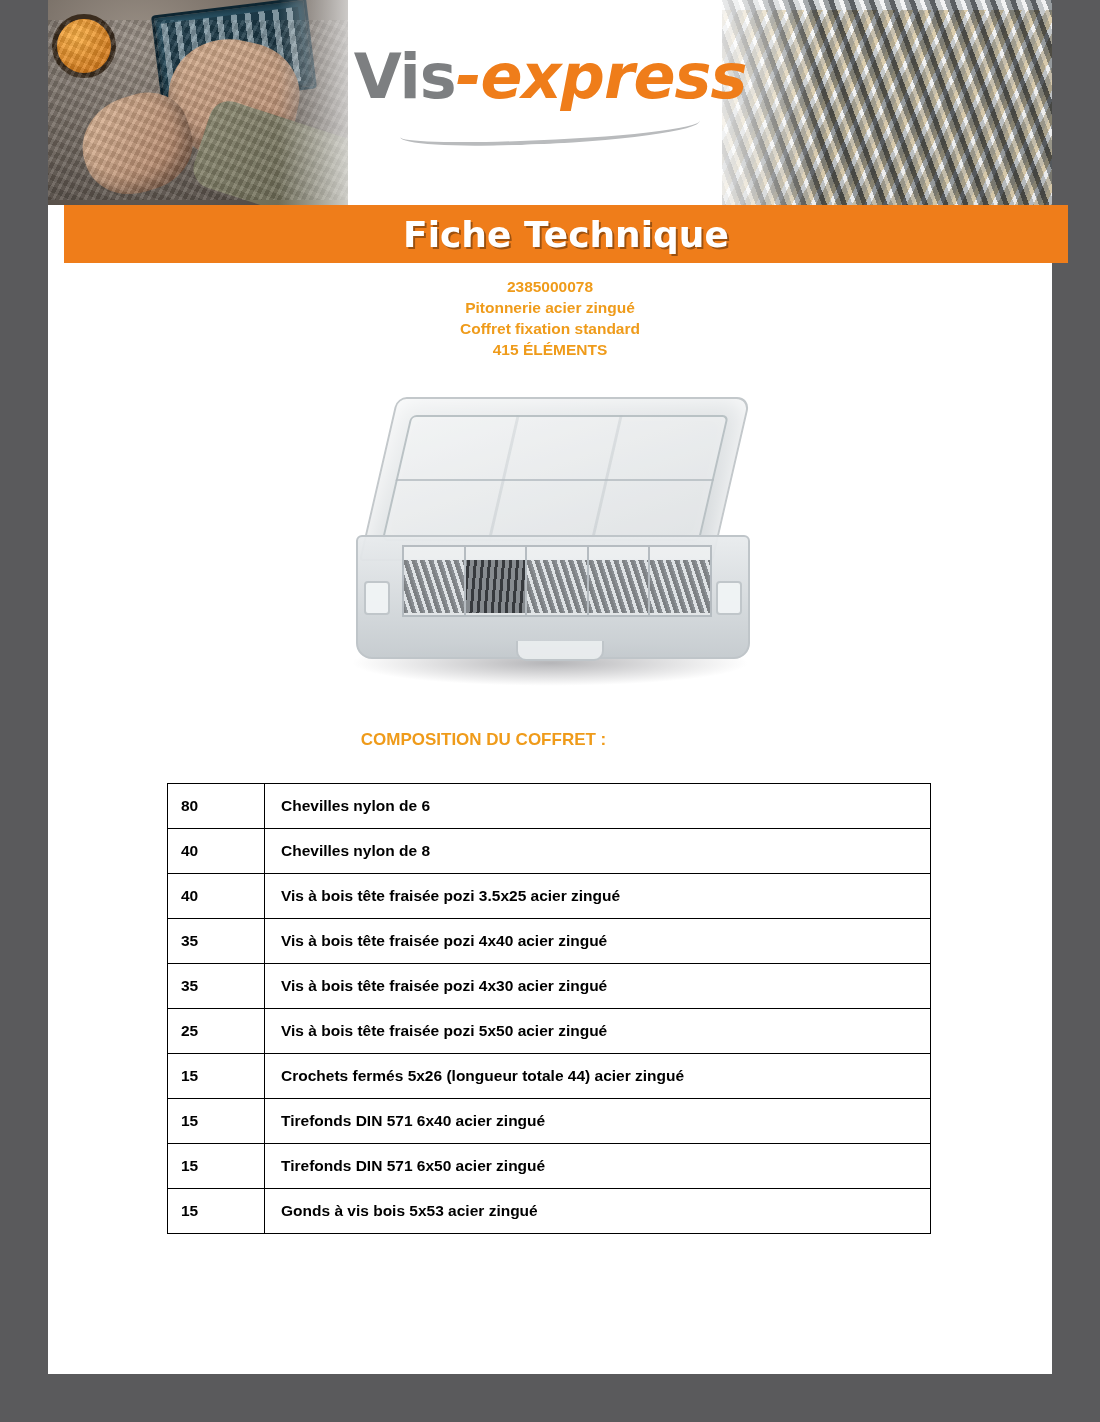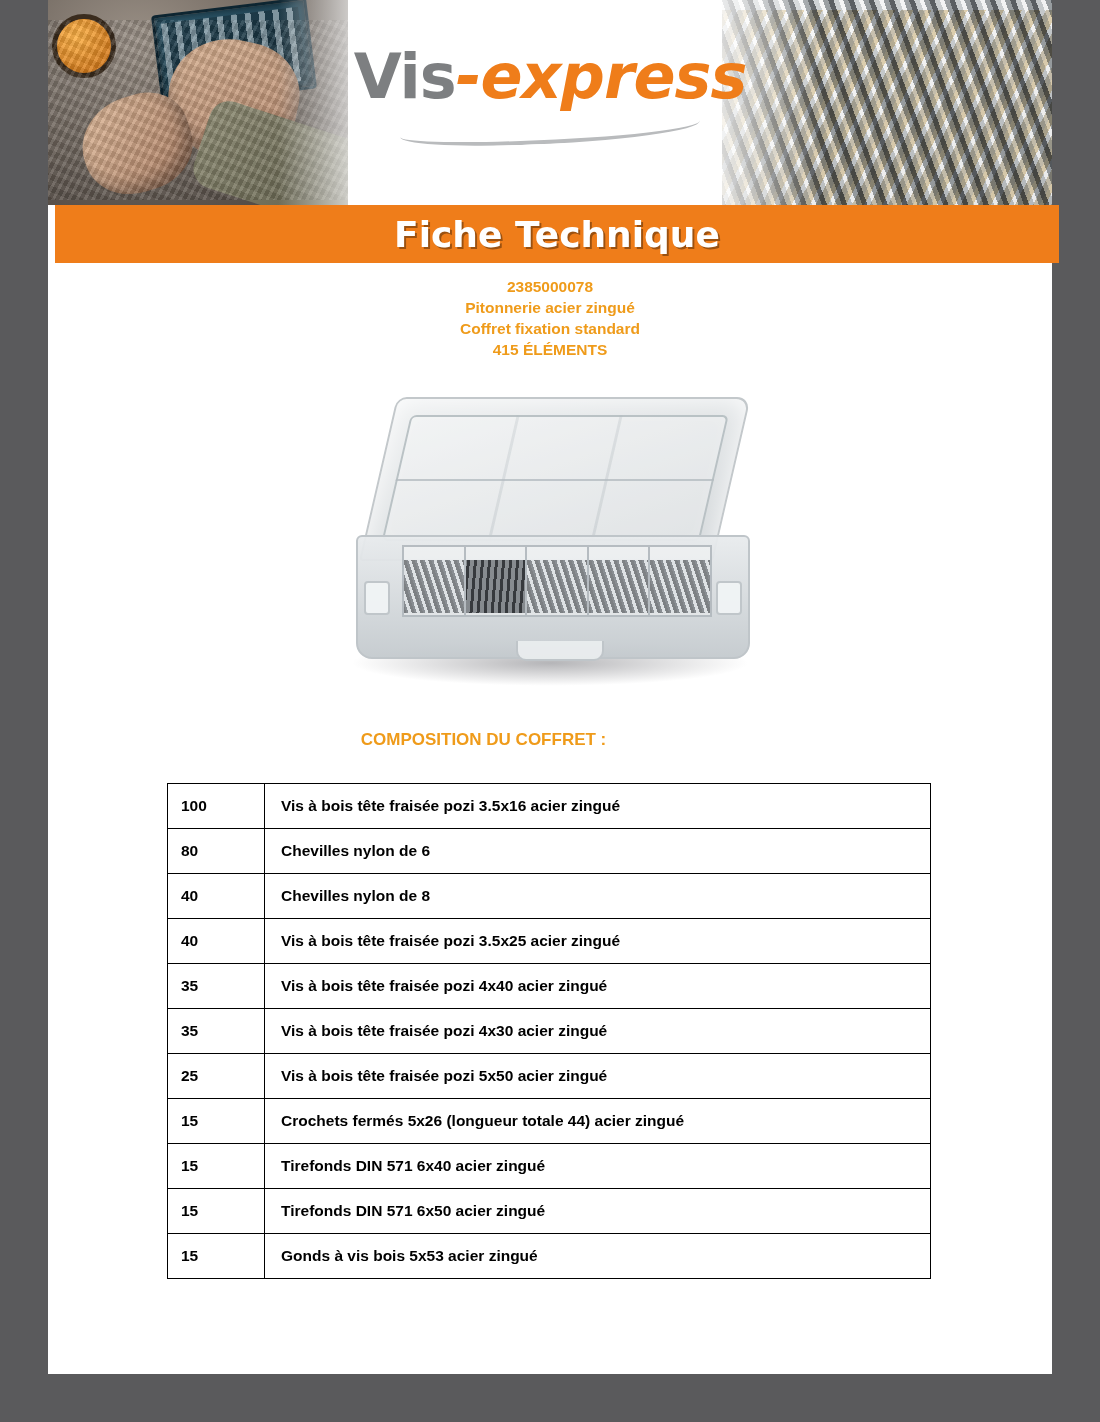--- a/index.html
+++ b/index.html
@@ -197,21 +197,21 @@
     width: 300px;
     height: 26px;
     border-bottom: 4px solid #b9bbbd;
     border-radius: 0 0 60% 40%;
     transform: rotate(-2deg);
   }
 
   
   .title-band {
     position: absolute;
-    left: 55px; top: 205px;
+    left: 64px; top: 205px;
     width: 1004px; height: 58px;
     background: #ef7d1a;
     display: flex;
     align-items: center;
     justify-content: center;
   }
   .title-band-text {
     font-family: "DejaVu Sans", sans-serif;
     font-weight: bold;
     font-size: 36px;
@@ -425,24 +425,20 @@
       <div class="case-handle"></div>
     </div>
   </div>
 
   <div class="composition-label">COMPOSITION DU COFFRET :</div>
 
   <div class="table-wrap">
     <table class="composition">
       <tbody>
         <tr>
-          <td class="qty">100</td>
-          <td class="desc">Vis à bois tête fraisée pozi 3.5x16 acier zingué</td>
-        </tr>
-        <tr>
           <td class="qty">80</td>
           <td class="desc">Chevilles nylon de 6</td>
         </tr>
         <tr>
           <td class="qty">40</td>
           <td class="desc">Chevilles nylon de 8</td>
         </tr>
         <tr>
           <td class="qty">40</td>
           <td class="desc">Vis à bois tête fraisée pozi 3.5x25 acier zingué</td>

